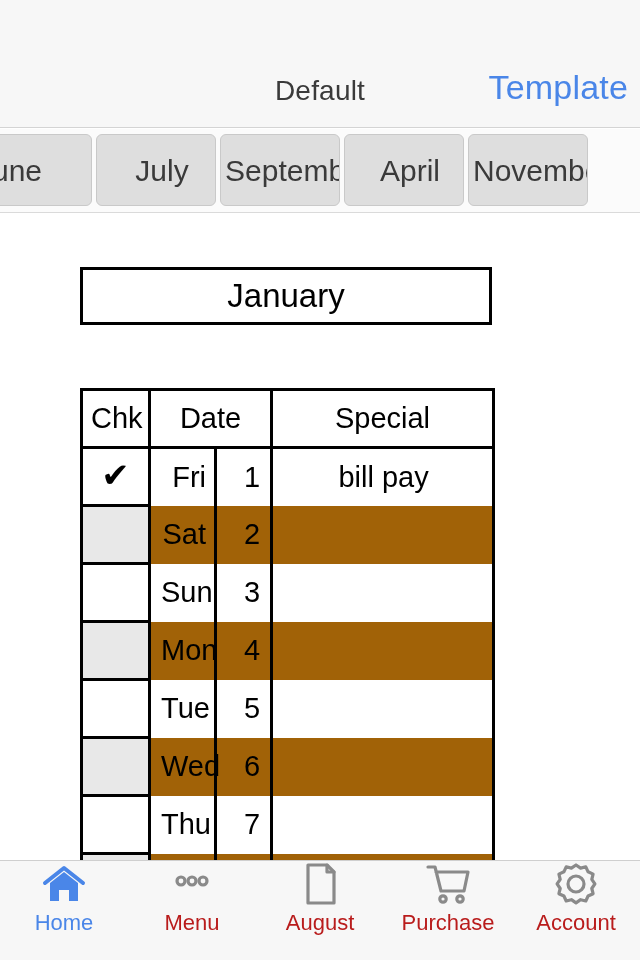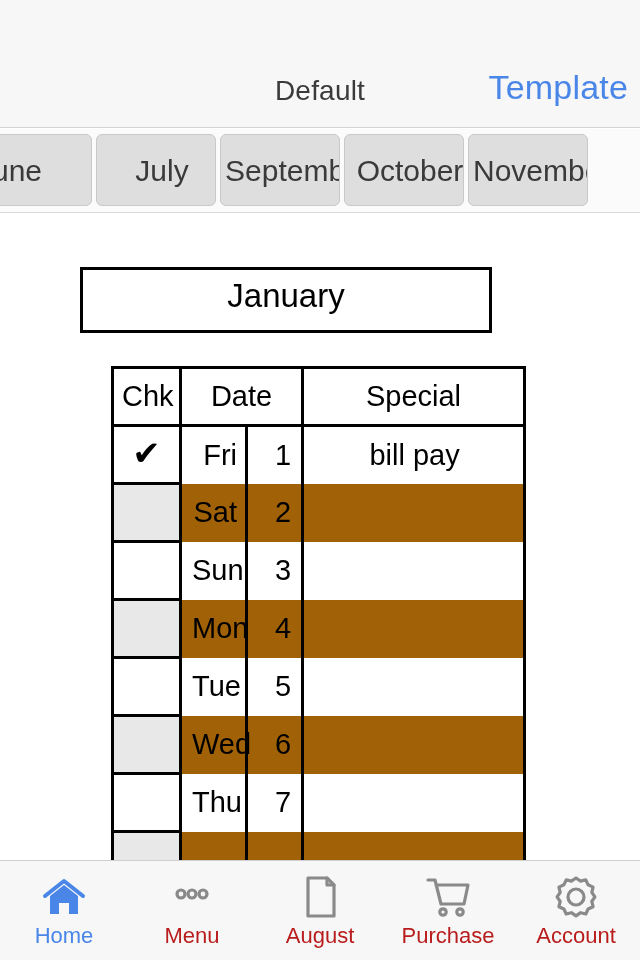--- a/index.html
+++ b/index.html
@@ -60,37 +60,36 @@
   .monthtab.wide span { text-align:left; padding-left:4px; }
 
   
   .sheet {
     position:absolute; left:0; top:214px; width:640px; height:646px;
     background:#ffffff; overflow:hidden;
   }
 
   .month-title-box {
     position:absolute; left:80px; top:53px;
-    width:412px; height:66px;
+    width:412px; height:58px;
     border:3px solid #000000;
     background:#ffffff;
   }
   .month-title-box span {
     display:block; width:100%; height:100%;
     line-height:52px; text-align:center;
     font-size:33px; color:#000000;
   }
 
   
   .tbl {
-    position:absolute; left:80px; top:152px;
+    position:absolute; left:80px; top:174px;
     width:412px;
     border-collapse:collapse;
     table-layout:fixed;
-    margin-left:31px;
   }
   .tbl td, .tbl th {
     border:3px solid #000000;
     font-weight:400;
     color:#000000;
     font-size:29px;
     height:58px;
     padding:0 8px;
     vertical-align:middle;
   }
@@ -123,39 +122,39 @@
 
   
   .tabbar {
     position:absolute; left:0; bottom:0; width:640px; height:100px;
     background:#f7f7f7;
     border-top:1px solid #cfcfcf;
     display:flex;
   }
   .tabitem {
     flex:1 1 0; display:flex; flex-direction:column;
-    align-items:center; justify-content:center;
+    align-items:center; justify-content:flex-start;
     gap:5px;
   }
   .tabicon { height:46px; display:flex; align-items:center; justify-content:center; }
   .tablabel { font-size:22px; color:#b91c1c; line-height:1; }
   .tabitem.active .tablabel { color:#4a86e8; }
 </style>
 </head>
 <body>
 
 <div id="app">
 
   <div class="navbar">
     <div class="nav-title">Default</div>
     <div class="nav-right">Template</div>
   </div>
 
   <div class="monthbar">
-    <div class="monthtrack" id="monthtrack"><div class="monthtab wide"><span>June</span></div><div class="monthtab"><span>July</span></div><div class="monthtab wide"><span>September</span></div><div class="monthtab"><span>October</span></div><div class="monthtab wide"><span>November</span></div></div>
+    <div class="monthtrack" id="monthtrack"><div class="monthtab wide"><span>June</span></div><div class="monthtab"><span>July</span></div><div class="monthtab wide"><span>September</span></div><div class="monthtab"><span>April</span></div><div class="monthtab wide"><span>November</span></div></div>
   </div>
 
   <div class="sheet">
 
     <div class="month-title-box">
       <span>January</span>
     </div>
 
     <table class="tbl">
       <colgroup>

